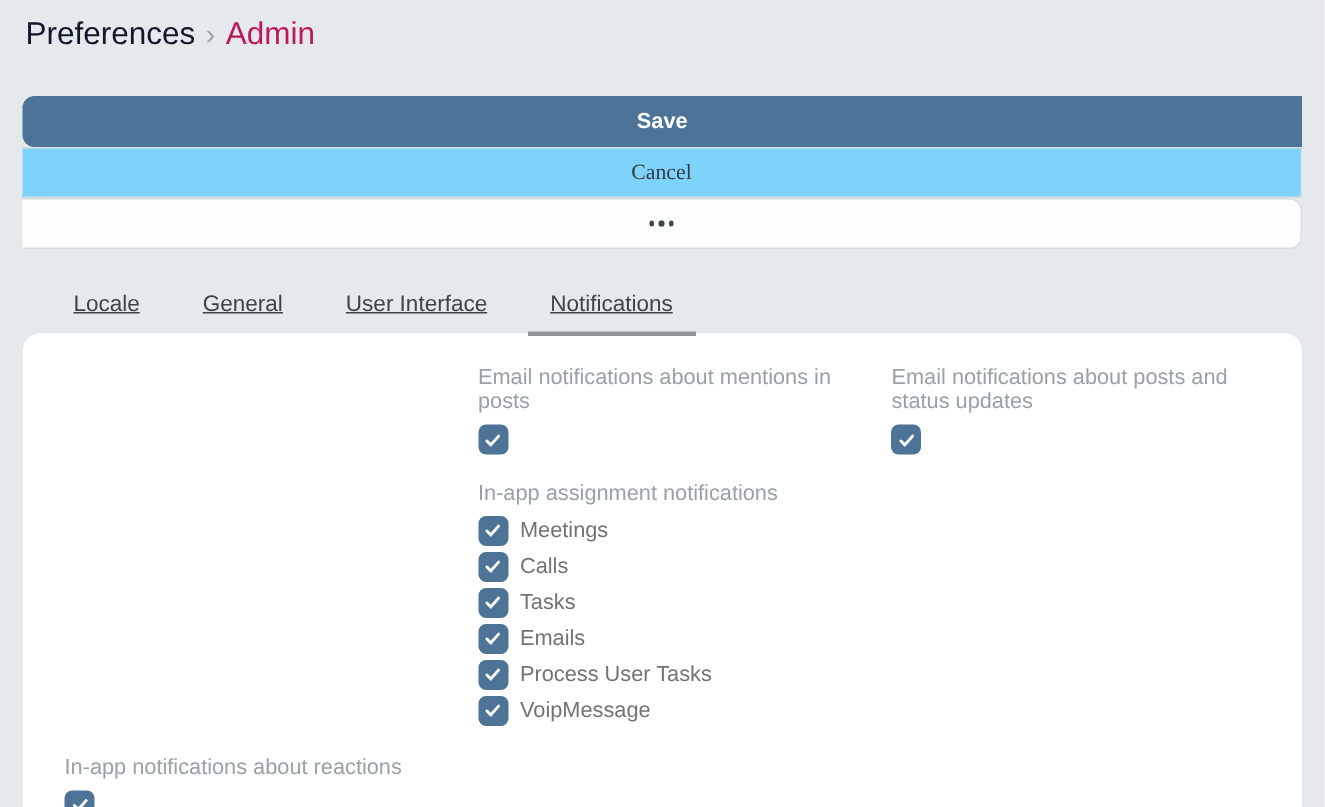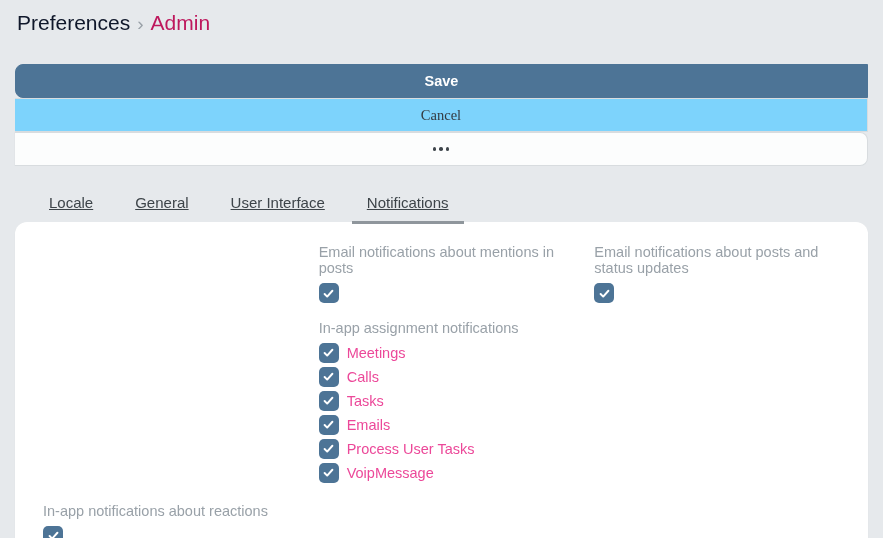--- a/index.html
+++ b/index.html
@@ -127,21 +127,21 @@
   }
   .checkbox svg { display: block; }
   .check-row {
     display: flex;
     align-items: center;
     margin-bottom: 4px;
   }
   .check-row .item-label {
     margin-left: 8px;
     font-size: 14.5px;
-    color: #ec4899;
+    color: #737373;
     cursor: pointer;
     line-height: 20px;
   }
   .cell.last { margin-bottom: 0; }
 </style>
 </head>
 <body>
 
 <div class="page">
 

